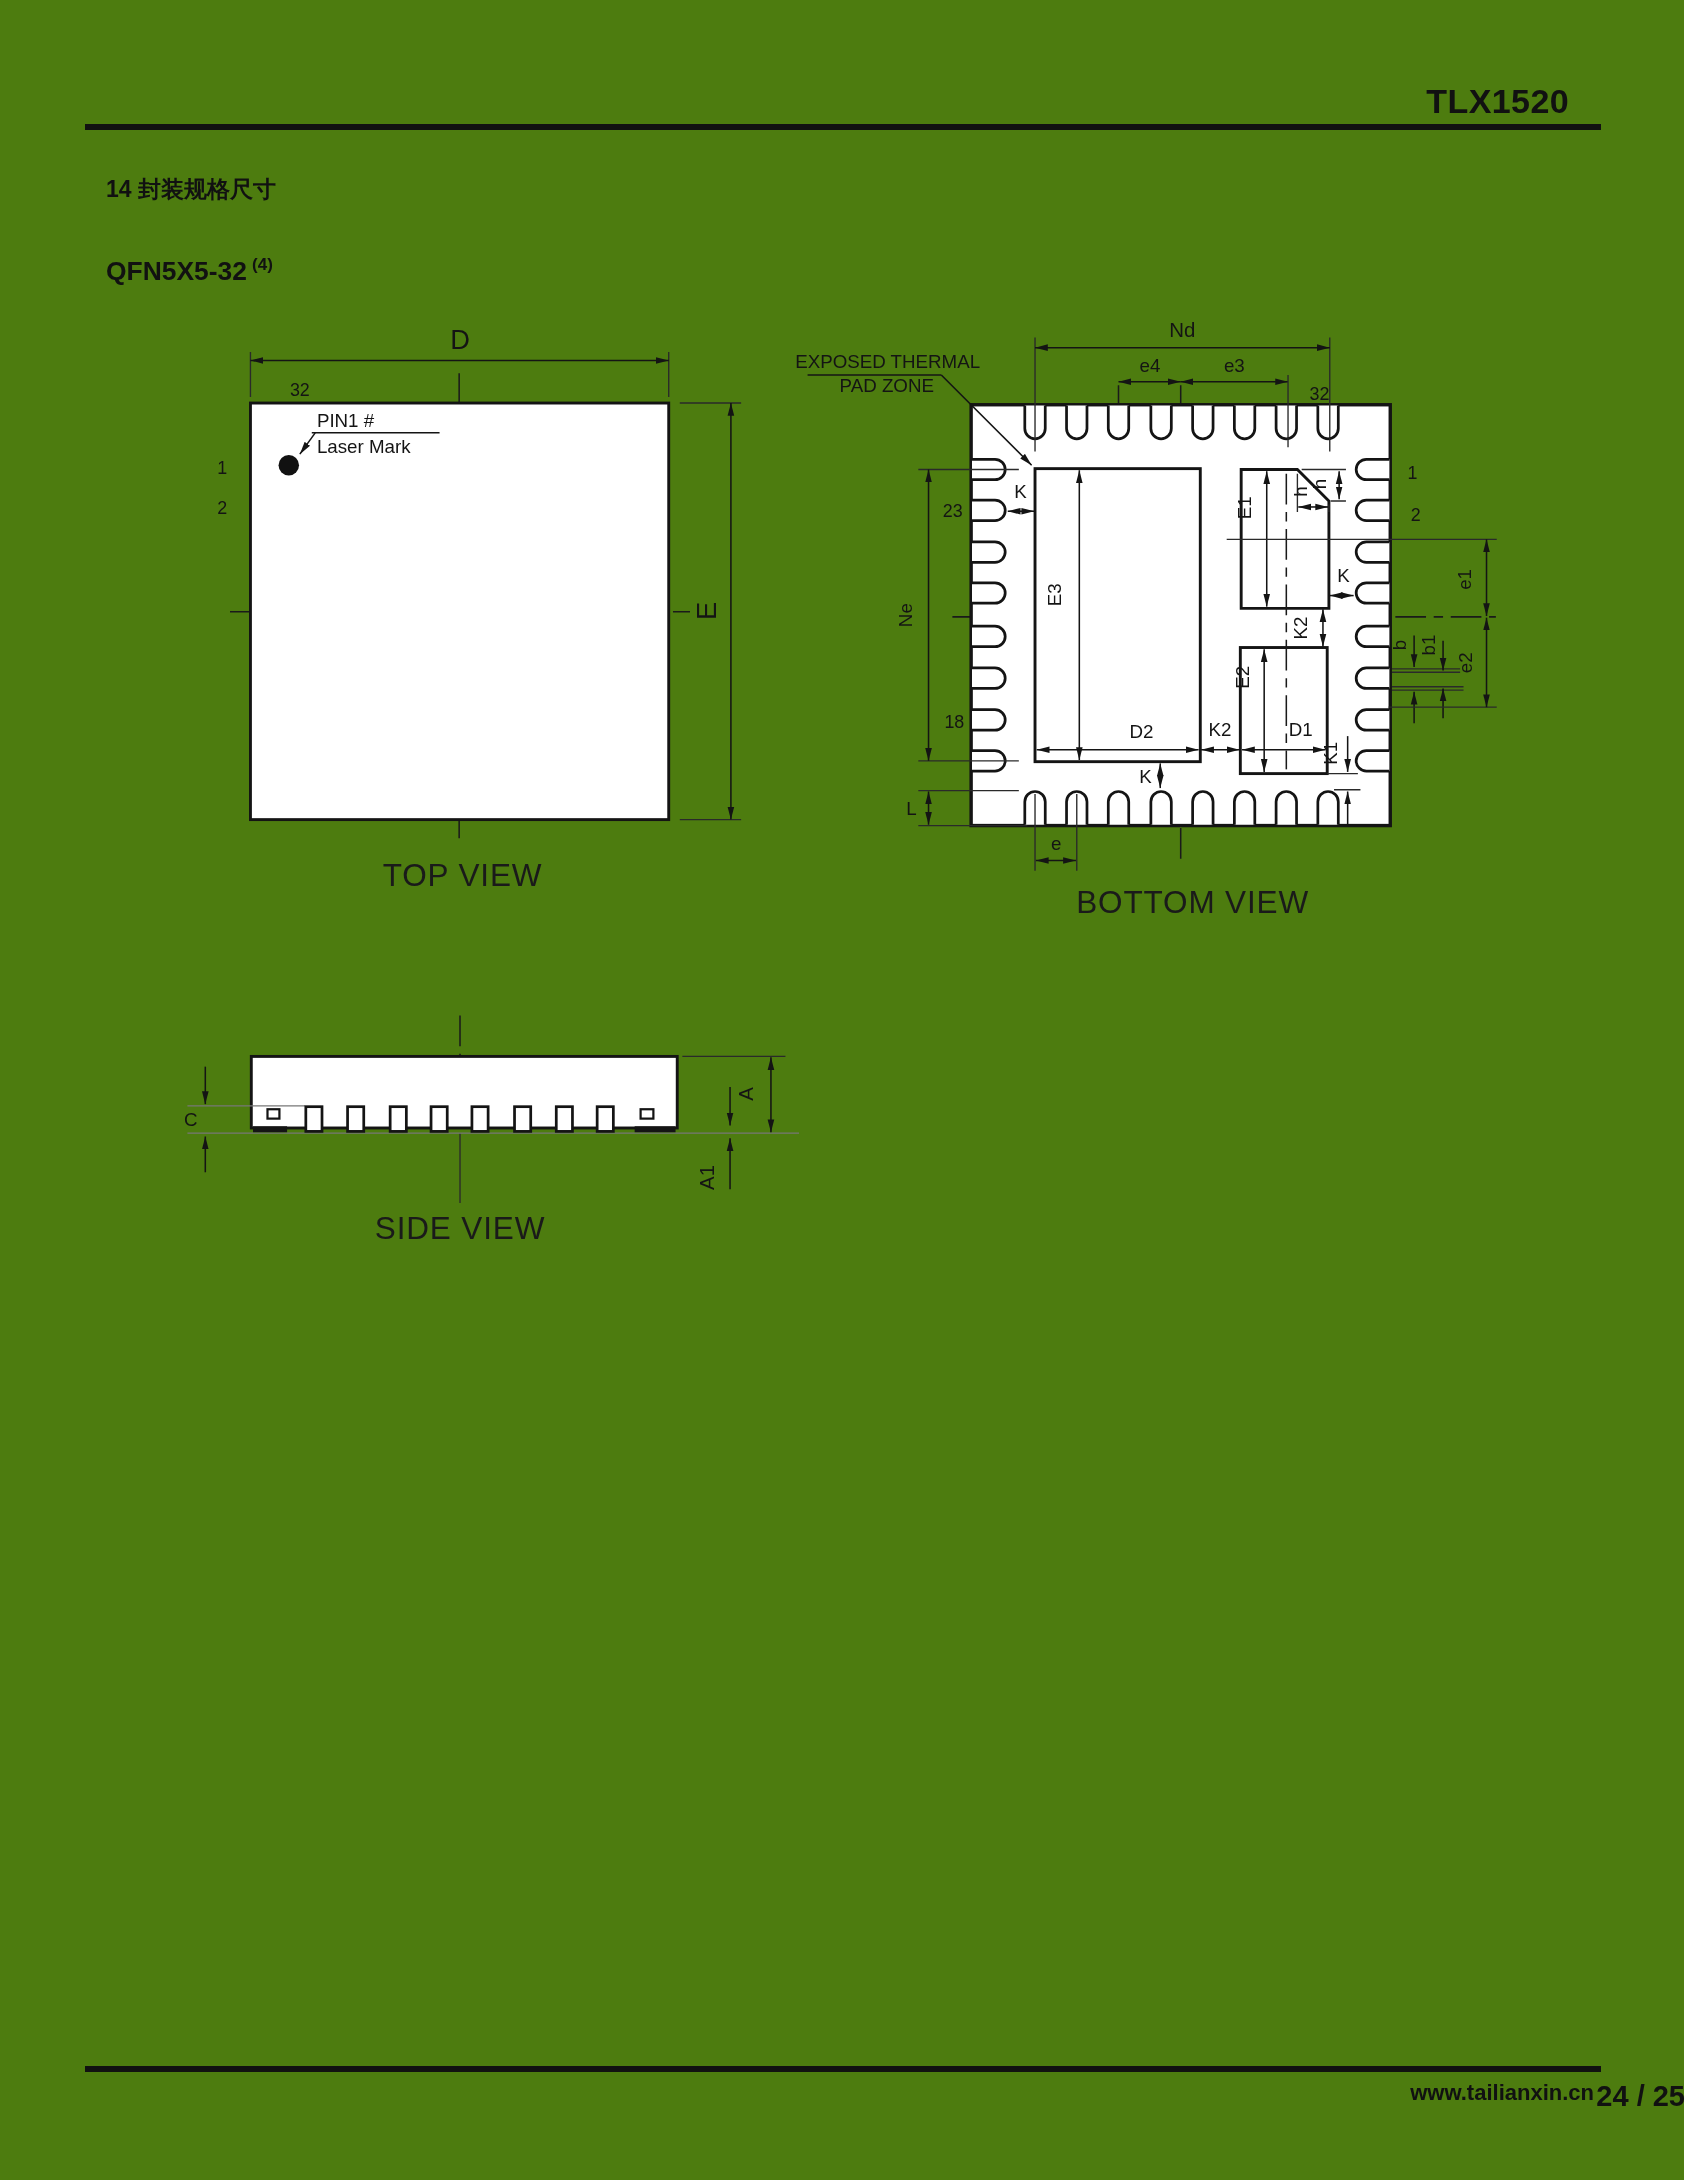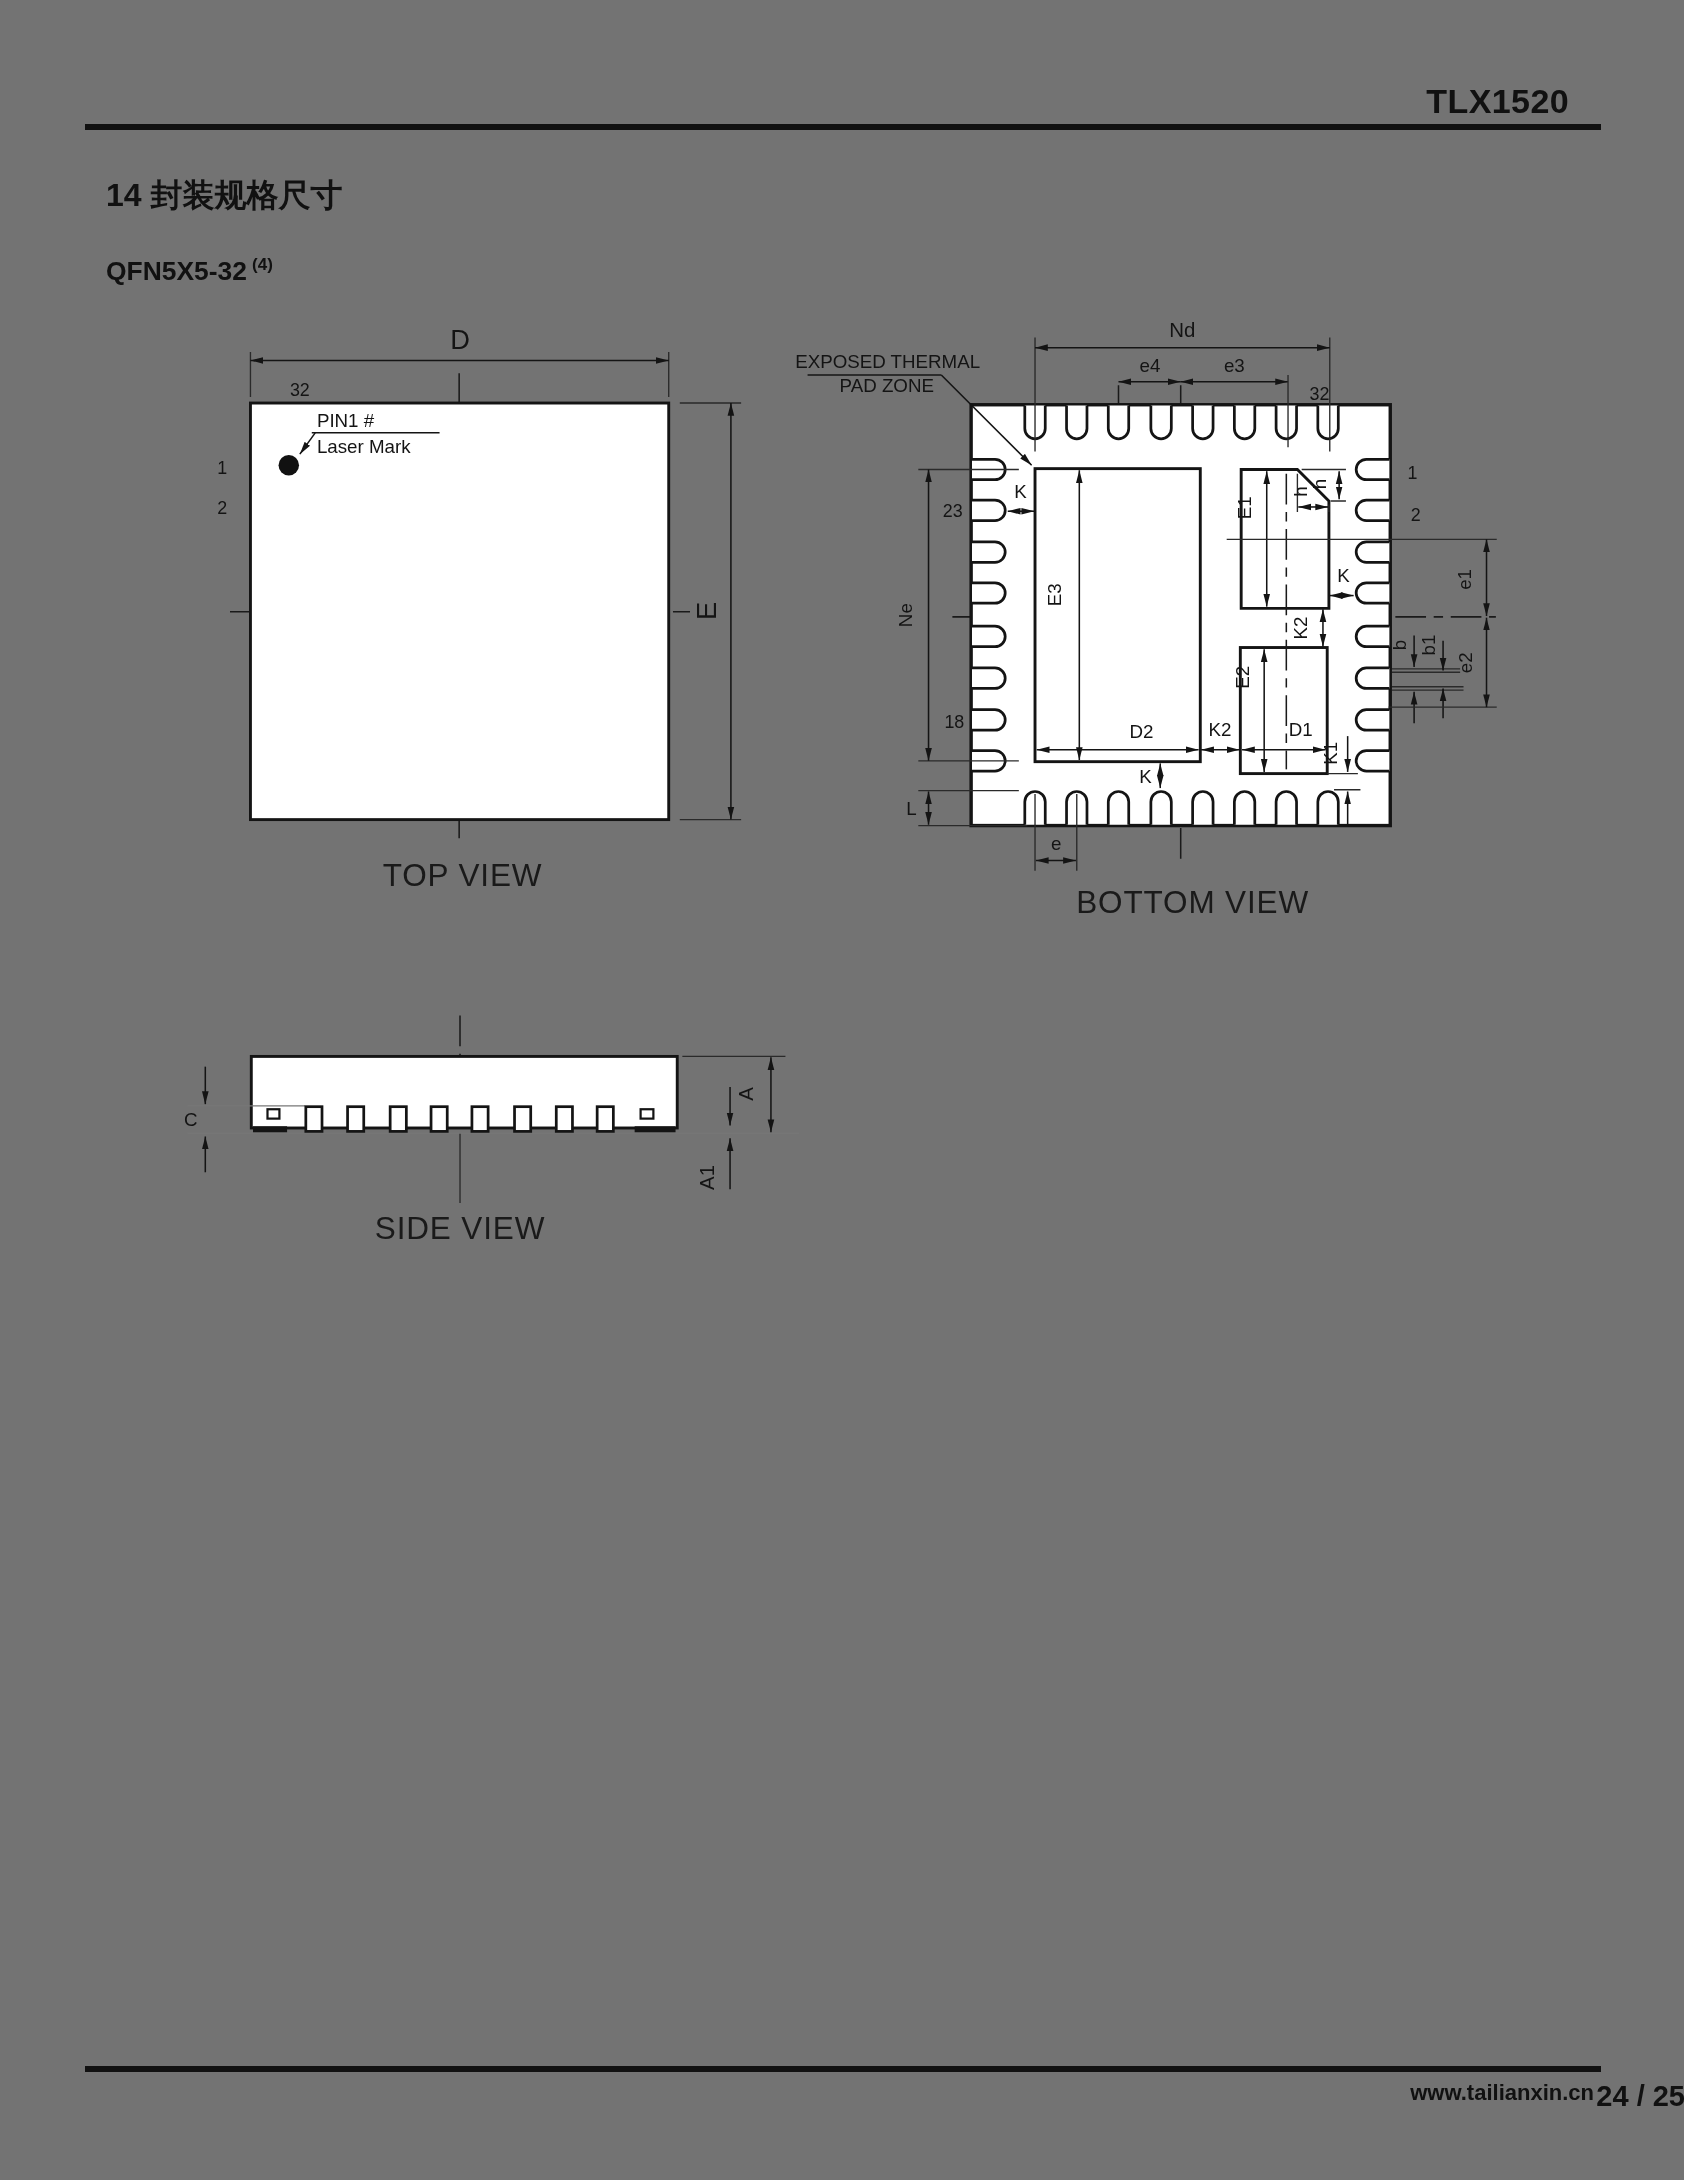--- a/index.html
+++ b/index.html
@@ -1,21 +1,21 @@
 <!DOCTYPE html>
 <html style="font-size:13.6px"><head>
 <meta charset="utf-8">
 <style>
   html,body{margin:0;padding:0;background:#e8e8e8;}
-  #page{position:relative;width:1685px;height:2181px;background:#737373;
+  #page{position:relative;width:1685px;height:2181px;background:#4d7c0f;
         font-family:"Liberation Sans", sans-serif;color:#111;overflow:hidden;}
   #page svg{position:absolute;left:0;top:0;}
   .hdr-title{position:absolute;top:82px;right:116px;font-size:34px;font-weight:bold;letter-spacing:0.4px;}
   .hdr-rule{position:absolute;top:124px;left:85px;width:1516px;height:6px;background:#111;}
-  .sec-title{position:absolute;top:174px;left:106px;font-size:32px;font-weight:bold;}
+  .sec-title{position:absolute;top:174px;left:106px;font-size:23px;font-weight:bold;}
   .sec-sub{position:absolute;top:223px;left:106px;font-size:26.4px;font-weight:bold;margin-top:32px;}
   .sec-sub sup{font-size:17px;}
   .ftr-rule{position:absolute;top:2066px;left:85px;width:1516px;height:6px;background:#111;}
   .ftr-page{position:absolute;top:2080px;left:0;width:100%;text-align:right;font-size:29px;font-weight:bold;}
   .ftr-site{position:absolute;top:2080px;right:91px;font-size:22px;font-weight:bold;}
   
   .ol{fill:#fff;stroke:#141414;stroke-width:4;}
   .ol2{fill:#fff;stroke:#141414;stroke-width:3.4;}
   .pad{fill:#fff;stroke:#141414;stroke-width:3.2;}
   .dim{stroke:#141414;stroke-width:1.8;fill:none;}

